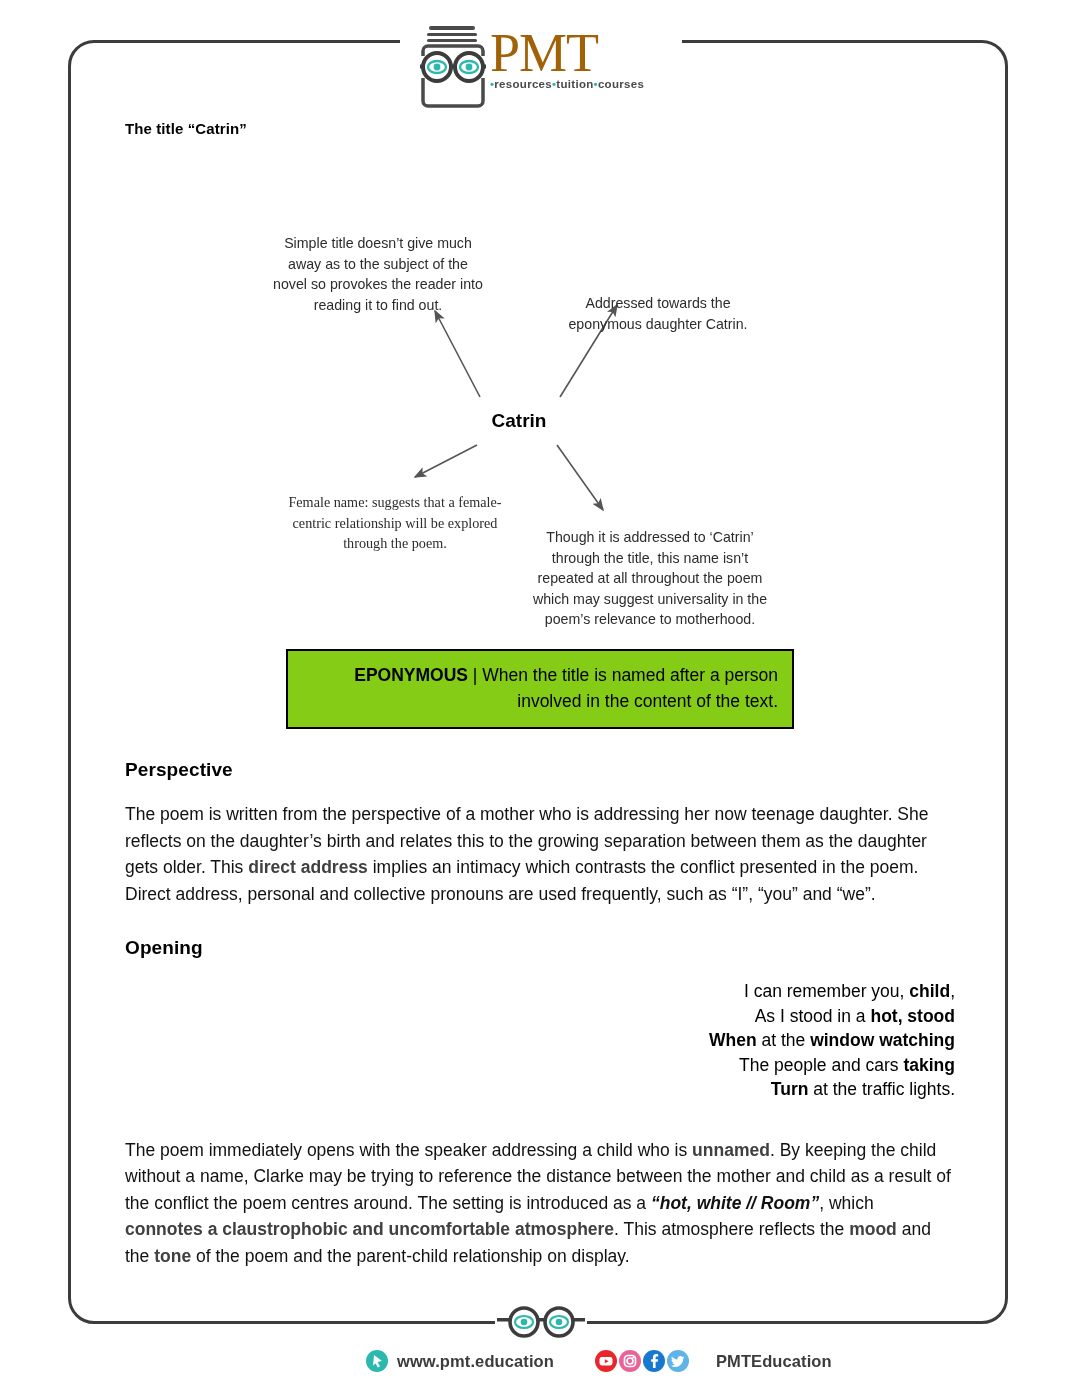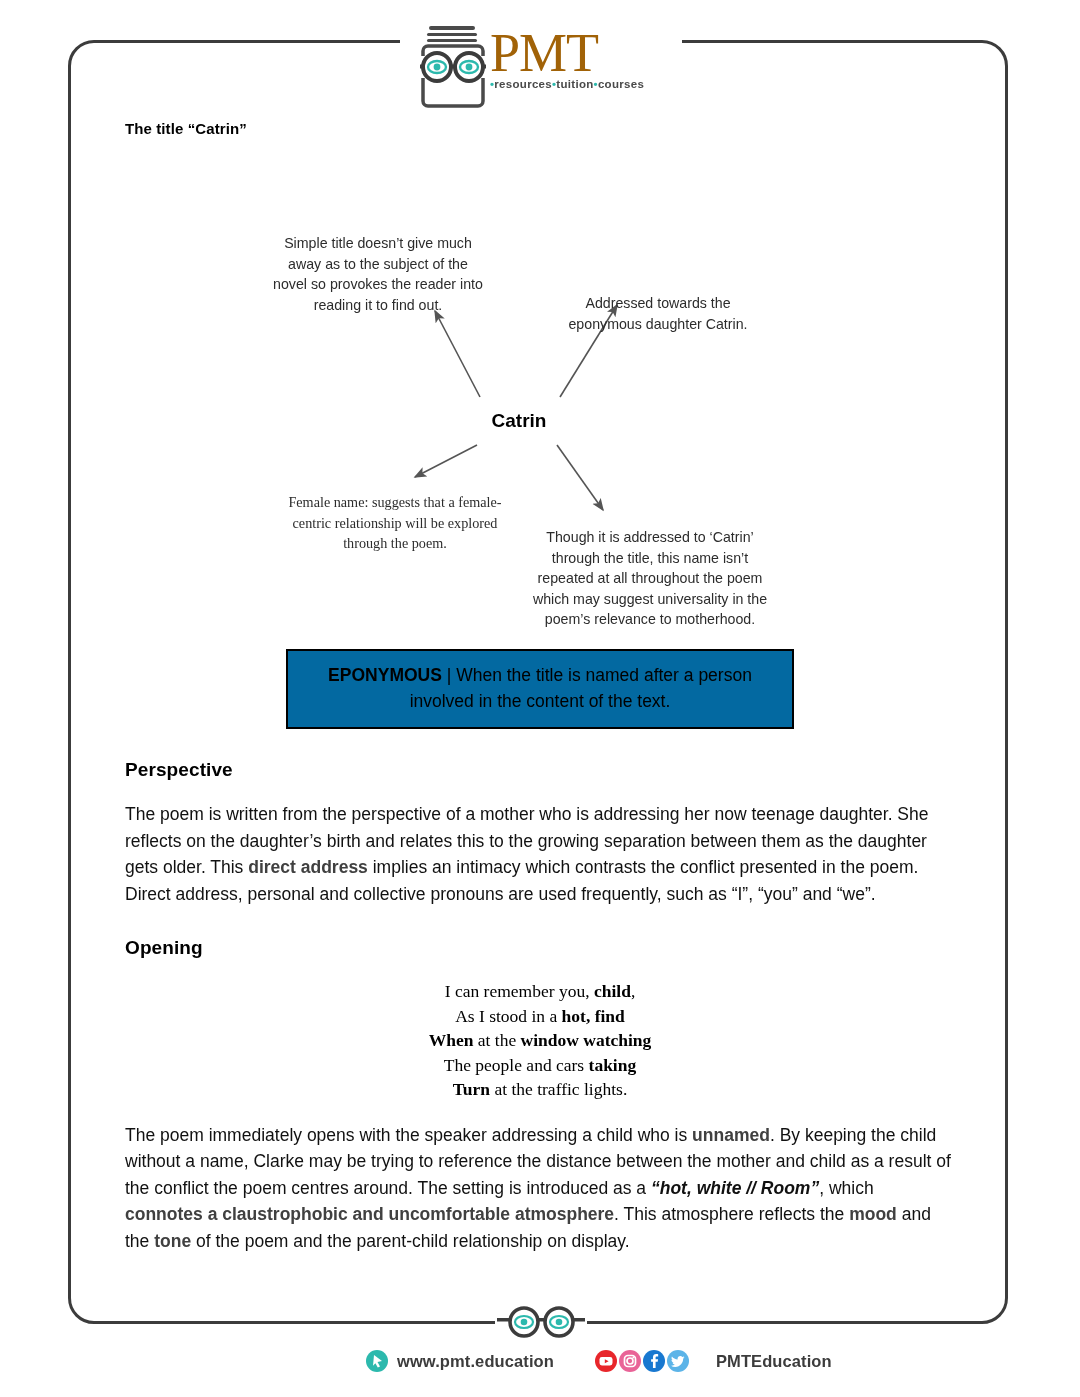--- a/index.html
+++ b/index.html
@@ -140,37 +140,36 @@
   }
   #mm-note-tl { left: 148px; top: 68px; width: 210px; }
   #mm-note-tr { left: 438px; top: 128px; width: 190px; }
   #mm-note-bl { left: 160px; top: 327px; width: 220px; font-family: Liberation Serif, serif; }
   #mm-note-br { left: 400px; top: 362px; width: 250px; }
 
   
   #definition-box {
     margin: 14px auto 0 auto;
     width: 508px;
-    background: #0369a1;
+    background: #84cc16;
     border: 2px solid #000;
     box-sizing: border-box;
     padding: 11px 14px 13px 14px;
-    text-align: center;
+    text-align: right;
     font-size: 17.5px;
     line-height: 26px;
   }
   #definition-box .term { font-weight: bold; }
 
   
   #poem {
-    margin: 20px 0 0 0;
-    text-align: center;
+    margin: 20px 0 15px 0;
+    text-align: right;
     font-size: 17.5px;
     line-height: 24.5px;
-    font-family: Liberation Serif, serif;
   }
   #poem .ln { display: block; }
 
   .spacer-sm { height: 20px; }
   .spacer-md { height: 30px; }
 
   
   #glasses {
     position: absolute;
     left: 497px;
@@ -270,21 +269,21 @@
 
     <h2 class="section-heading">Perspective</h2>
     <div class="spacer-sm"></div>
     <p class="body-text" id="perspective-paragraph"><span>The poem is written from the perspective of a mother who is addressing her now teenage daughter. She reflects on the daughter’s birth and relates this to the growing separation between them as the daughter gets older. This </span><span class="kw">direct address</span><span> implies an intimacy which contrasts the conflict presented in the poem. Direct address, personal and collective pronouns are used frequently, such as “I”, “you” and “we”.</span></p>
 
     <div class="spacer-md"></div>
 
     <h2 class="section-heading">Opening</h2>
     <div id="poem">
         <span class="ln"><span>I can remember you, </span><span style="font-weight: bold;">child</span><span>,</span></span>
-        <span class="ln"><span>As I stood in a </span><span style="font-weight: bold;">hot, find</span></span>
+        <span class="ln"><span>As I stood in a </span><span style="font-weight: bold;">hot, stood</span></span>
         <span class="ln"><span style="font-weight: bold;">When</span><span> at the </span><span style="font-weight: bold;">window watching</span></span>
         <span class="ln"><span>The people and cars </span><span style="font-weight: bold;">taking</span></span>
         <span class="ln"><span style="font-weight: bold;">Turn</span><span> at the traffic lights.</span></span>
       </div>
 
     <div class="spacer-sm"></div>
 
     <p class="body-text" id="opening-analysis"><span>The poem immediately opens with the speaker addressing a child who is </span><span class="kw">unnamed</span><span>. By keeping the child without a name, Clarke may be trying to reference the distance between the mother and child as a result of the conflict the poem centres around. The setting is introduced as a </span><span class="quote-bi">“hot, white // Room”</span><span>, which </span><span class="kw">connotes a claustrophobic and uncomfortable atmosphere</span><span>. This atmosphere reflects the </span><span class="kw">mood</span><span> and the </span><span class="kw">tone</span><span> of the poem and the parent-child relationship on display.</span></p>
   </div>
 

